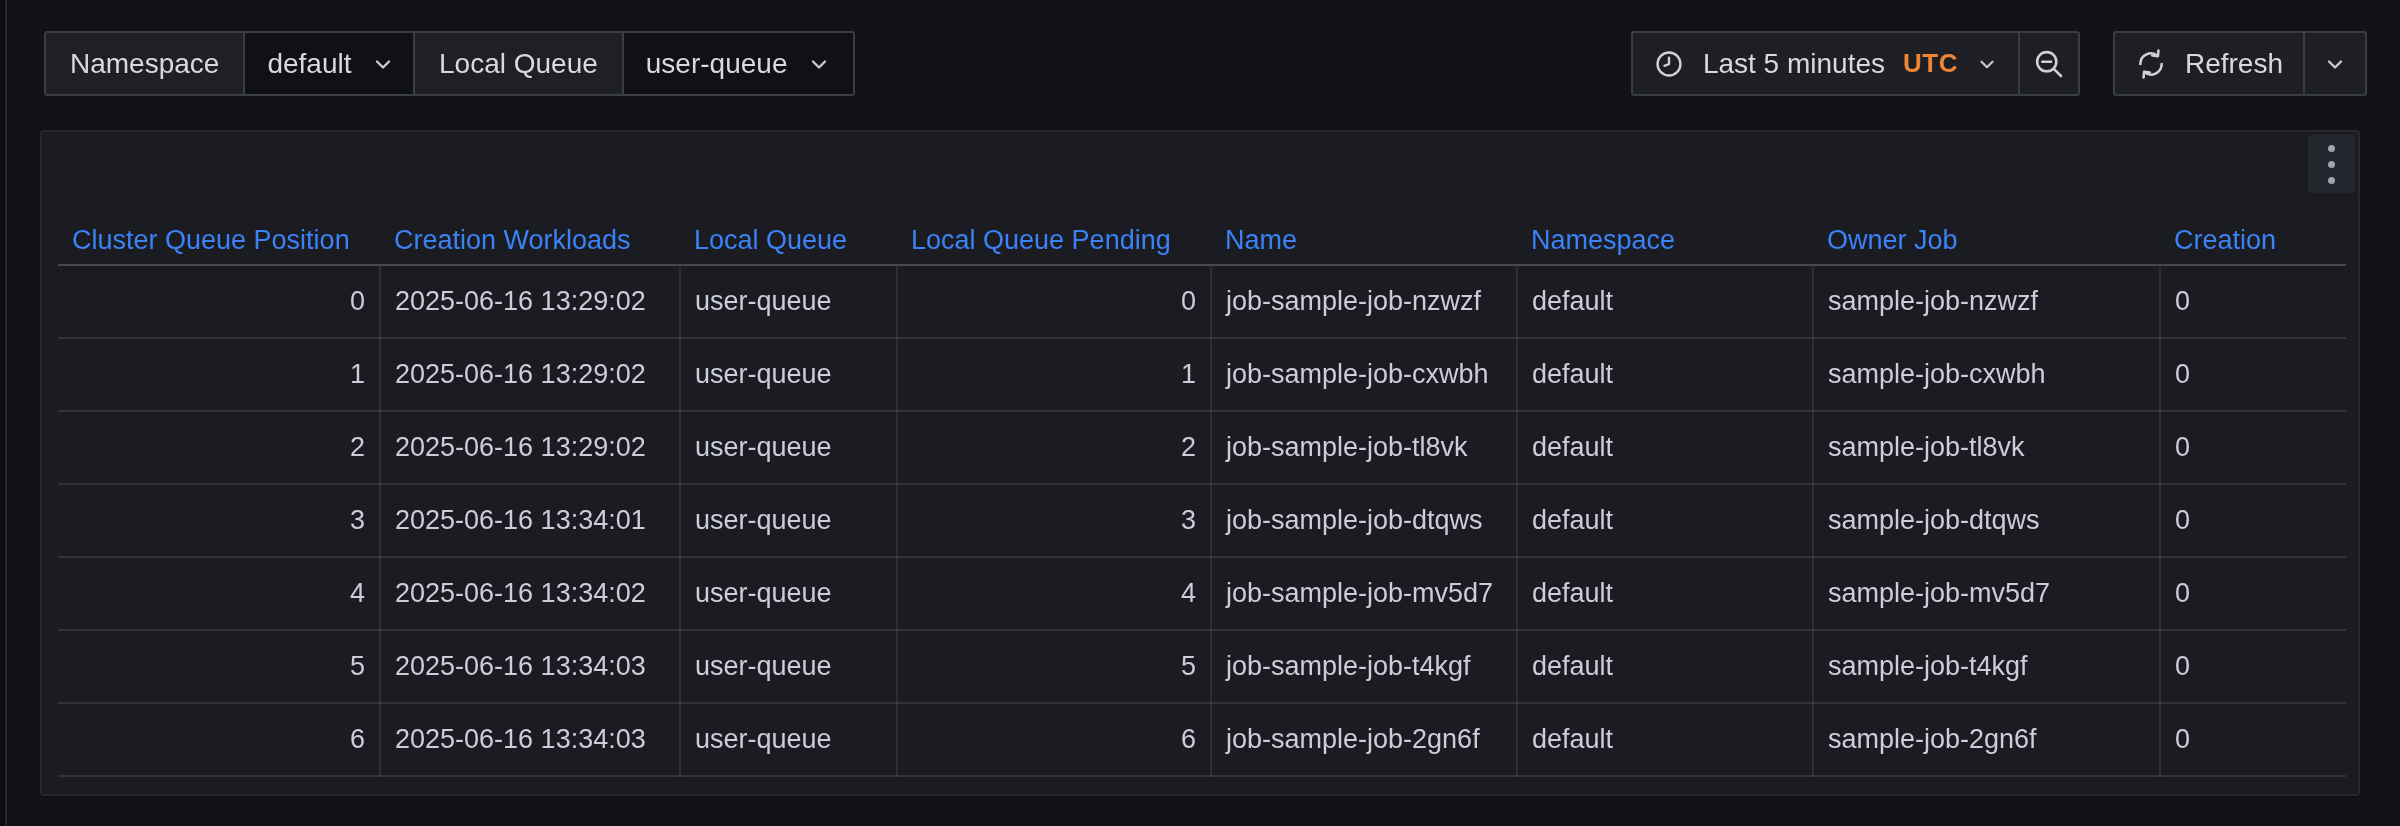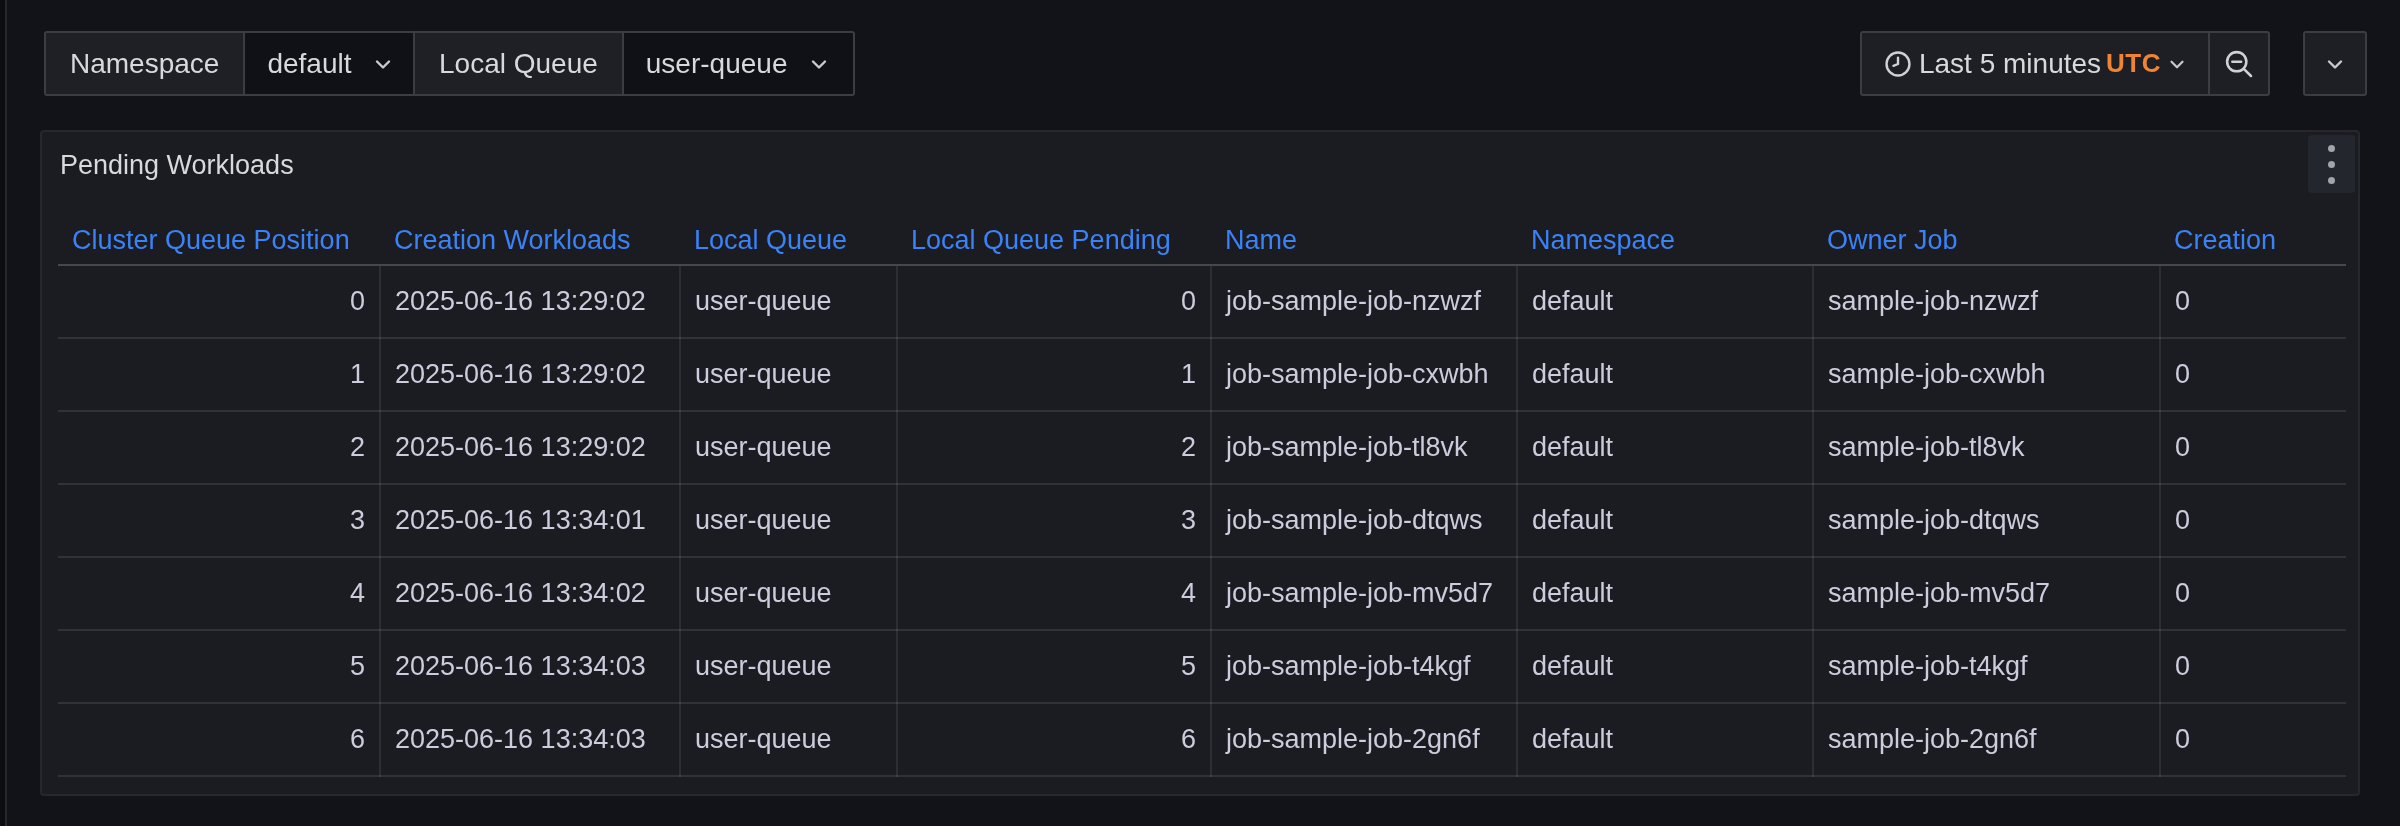--- a/index.html
+++ b/index.html
@@ -47,21 +47,21 @@
   .toolbar-right {
     position: absolute; top: 31px; right: 33px; height: 65px;
     display: flex; gap: 33px;
   }
   .btn-group {
     display: flex; align-items: stretch;
     border: 2px solid #3a3d44; border-radius: 3px;
     background: #1d1f25;
   }
   .tbtn {
-    display: flex; align-items: center; gap: 5px;
+    display: flex; align-items: center; gap: 18px;
     background: transparent; border: none;
     padding: 0 20px;
     font-family: inherit; font-size: 28px; font-weight: 500;
     color: #d8d9da; cursor: pointer; white-space: nowrap;
   }
   .tbtn + .tbtn { border-left: 2px solid #3a3d44; }
   .utc-label { color: #ee8434; font-size: 26px; font-weight: 600; letter-spacing: 0.5px; }
   .icon { display: inline-block; flex: none; }
   .icon svg { display: block; }
 
@@ -166,32 +166,42 @@
         <svg width="32" height="32" viewBox="0 0 24 24" fill="none" stroke="#d0d1d7" stroke-width="1.9" stroke-linecap="round">
             <circle cx="10.3" cy="10.3" r="7.2"></circle>
             <path d="M7 10.3h6.6"></path>
             <path d="M15.6 15.6L21 21"></path>
           </svg>
       </span>
     </button>
   </div>
 
   <div class="btn-group">
+    <button class="tbtn">
+      <span class="icon">
+        <svg width="32" height="32" viewBox="0 0 24 24" fill="none" stroke="#d0d1d7" stroke-width="1.9" stroke-linecap="round" stroke-linejoin="round">
+          <path d="M4 12a8 8 0 0 1 13.1-6.1"></path>
+          <path d="M17.6 1.8l-0.4 4.3-4.3-0.5"></path>
+          <path d="M20 12a8 8 0 0 1-13.1 6.1"></path>
+          <path d="M6.4 22.2l0.4-4.3 4.3 0.5"></path>
+        </svg>
+      </span>
+      <span>Refresh</span>
+    </button>
     <button class="tbtn" style="padding:0 18px;">
       <span class="icon">
         <svg width="24" height="24" viewBox="0 0 24 24" fill="none" stroke="#c9cad1" stroke-width="2.4" stroke-linecap="round" stroke-linejoin="round">
             <path d="M6 9.5l6 6 6-6"></path>
           </svg>
       </span>
     </button>
   </div>
 </div>
 
 <div class="panel">
-  <div class="panel-title">Pending Workloads</div>
   <button class="kebab-btn">
     <span class="icon" style="display:flex;flex-direction:column;gap:9px;align-items:center;">
       <span class="kebab-dot"></span>
         <span class="kebab-dot"></span>
         <span class="kebab-dot"></span>
     </span>
   </button>
 
   <div class="table-wrap">
     <table class="wl">

